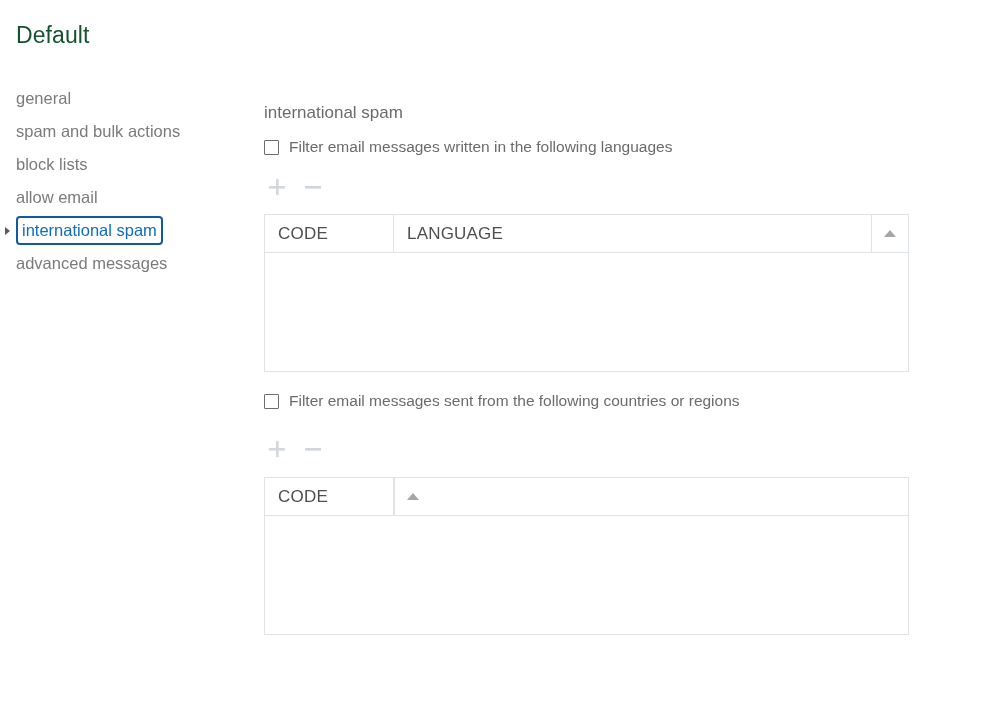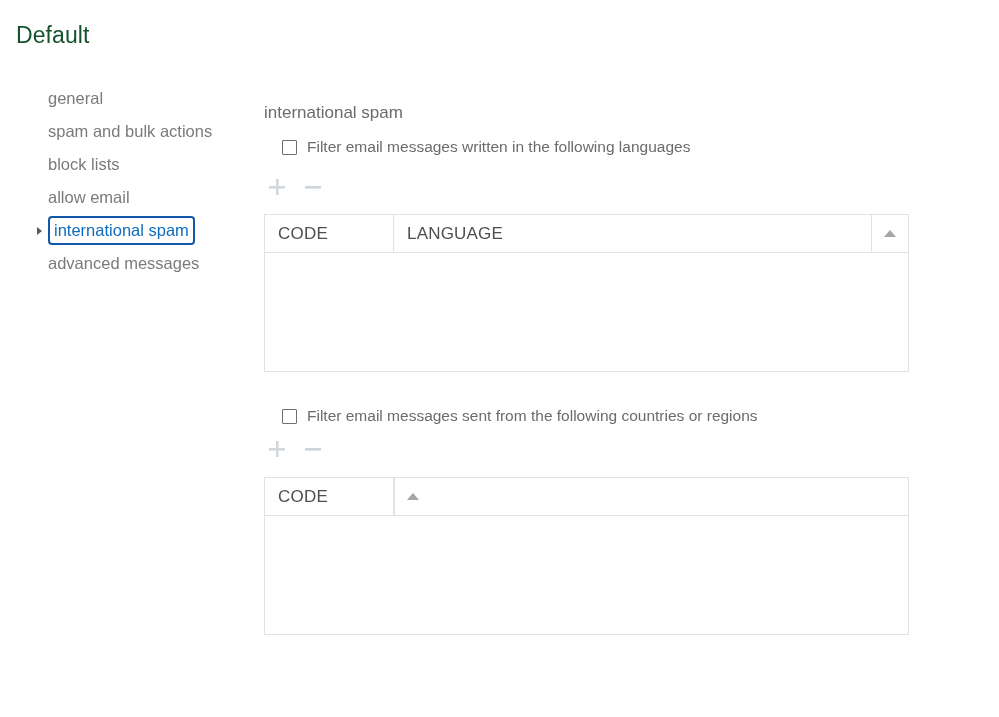--- a/index.html
+++ b/index.html
@@ -24,24 +24,23 @@
     top: 22px;
     font-size: 23px;
     font-weight: 400;
     color: #14532d;
     letter-spacing: 0.1px;
   }
 
   
   .sidebar {
     position: absolute;
-    left: 16px;
+    left: 0;
     top: 82px;
     width: 240px;
-    padding-left: 16px;
   }
   .nav-item {
     position: relative;
     height: 33px;
     line-height: 33px;
     padding-left: 16px;
     font-size: 16.5px;
     color: #7b7b7b;
     white-space: nowrap;
     cursor: pointer;
@@ -86,21 +85,20 @@
     font-size: 17px;
     color: #6b6b6b;
     font-weight: 400;
   }
 
   .check-row {
     position: absolute;
     left: 0;
     display: flex;
     align-items: center;
-    margin-left: 18px;
   }
   .checkbox {
     width: 15px;
     height: 15px;
     border: 1.6px solid #6e6e6e;
     background: #ffffff;
     box-sizing: border-box;
     border-radius: 1px;
     flex: 0 0 auto;
     cursor: pointer;
@@ -235,21 +233,21 @@
     <div class="grid-head">
       <div class="grid-col code">CODE</div>
       <div class="grid-col name">LANGUAGE</div>
       <div class="sort-cell">
         <span class="sort-arrow"></span>
       </div>
     </div>
     <div class="grid-body"></div>
   </div>
 
-  <div class="check-row" style="top:407px;">
+  <div class="check-row" style="top:392px;">
     <span class="checkbox"></span>
     <span class="check-label">Filter email messages sent from the following countries or regions</span>
   </div>
 
   <div class="tool-row" style="top:436px;">
     <span class="icon-btn" title="add">
       <svg width="26" height="26" viewBox="0 0 26 26" aria-hidden="true">
         <rect x="12" y="5" width="2.6" height="16" fill="#d3d8db"></rect>
         <rect x="5" y="12" width="16" height="2.6" fill="#d3d8db"></rect>
       </svg>

